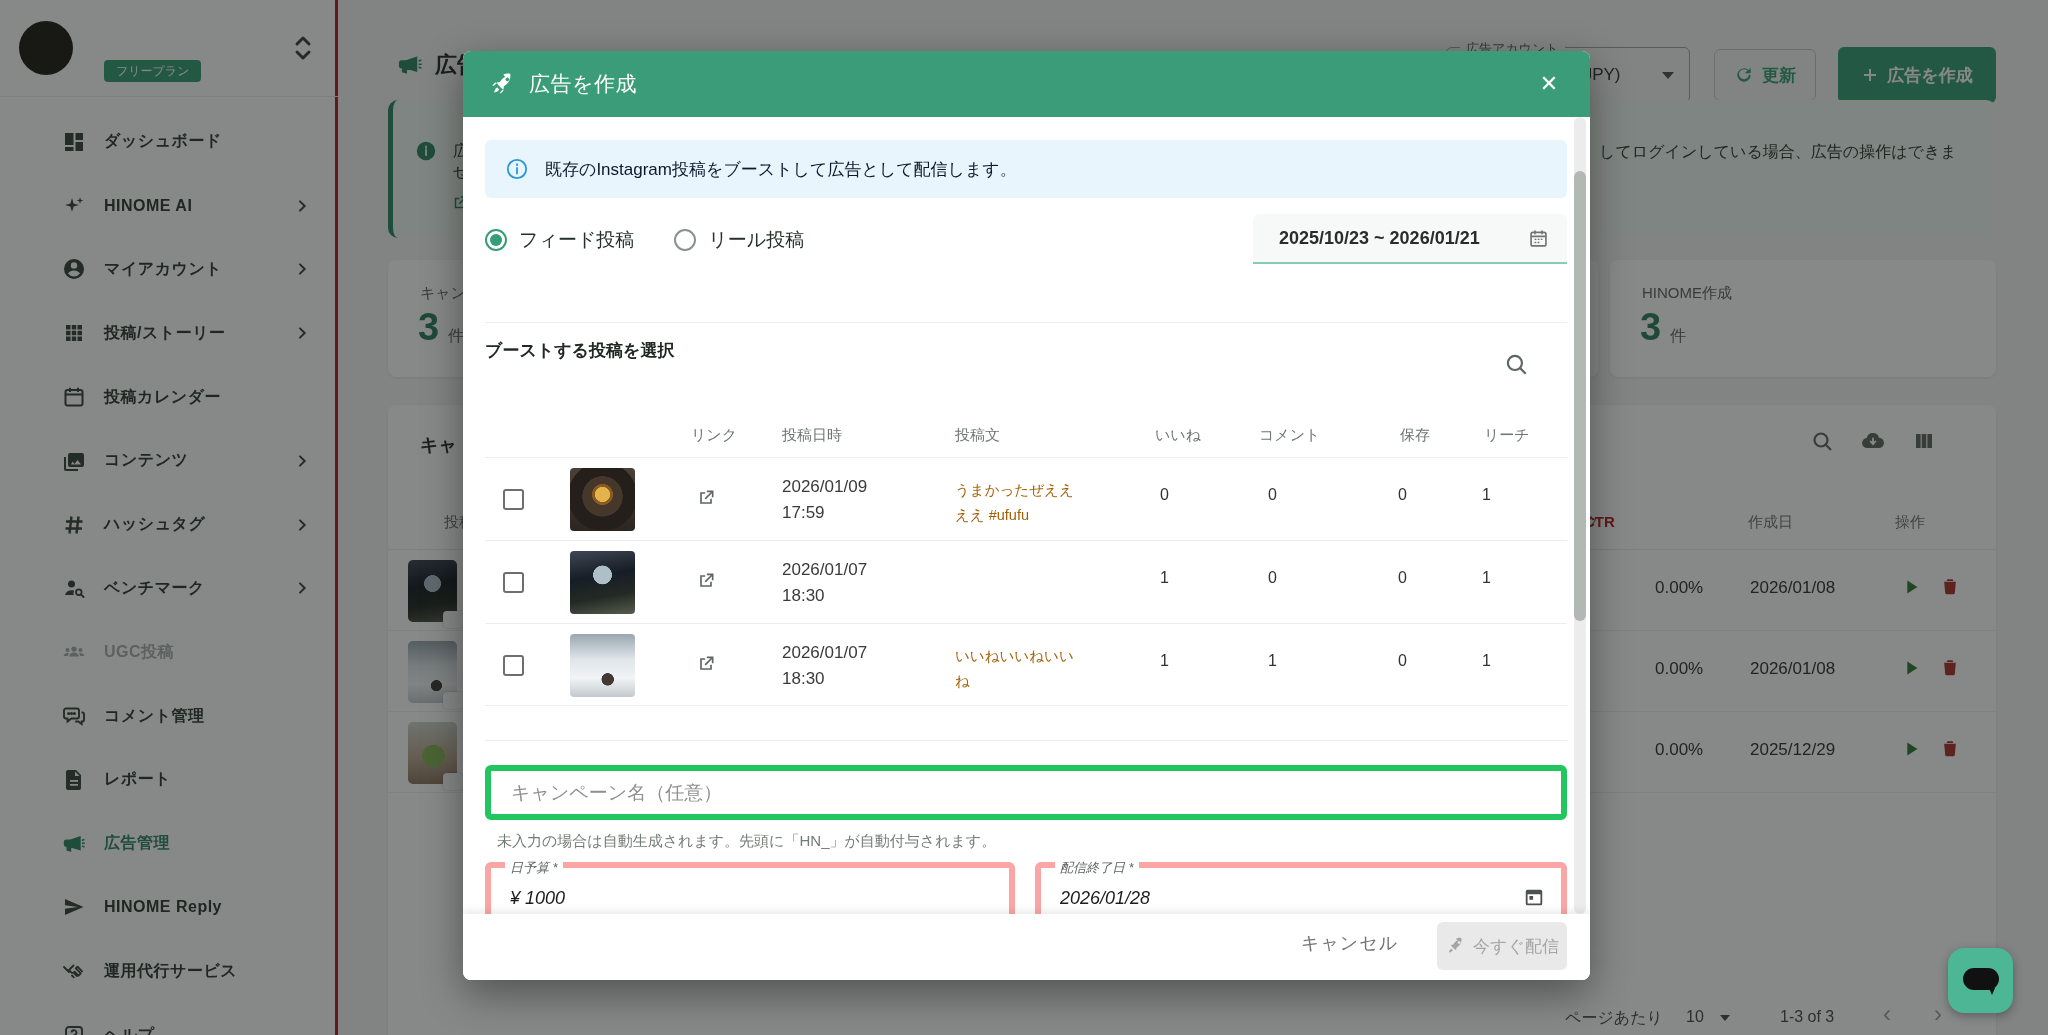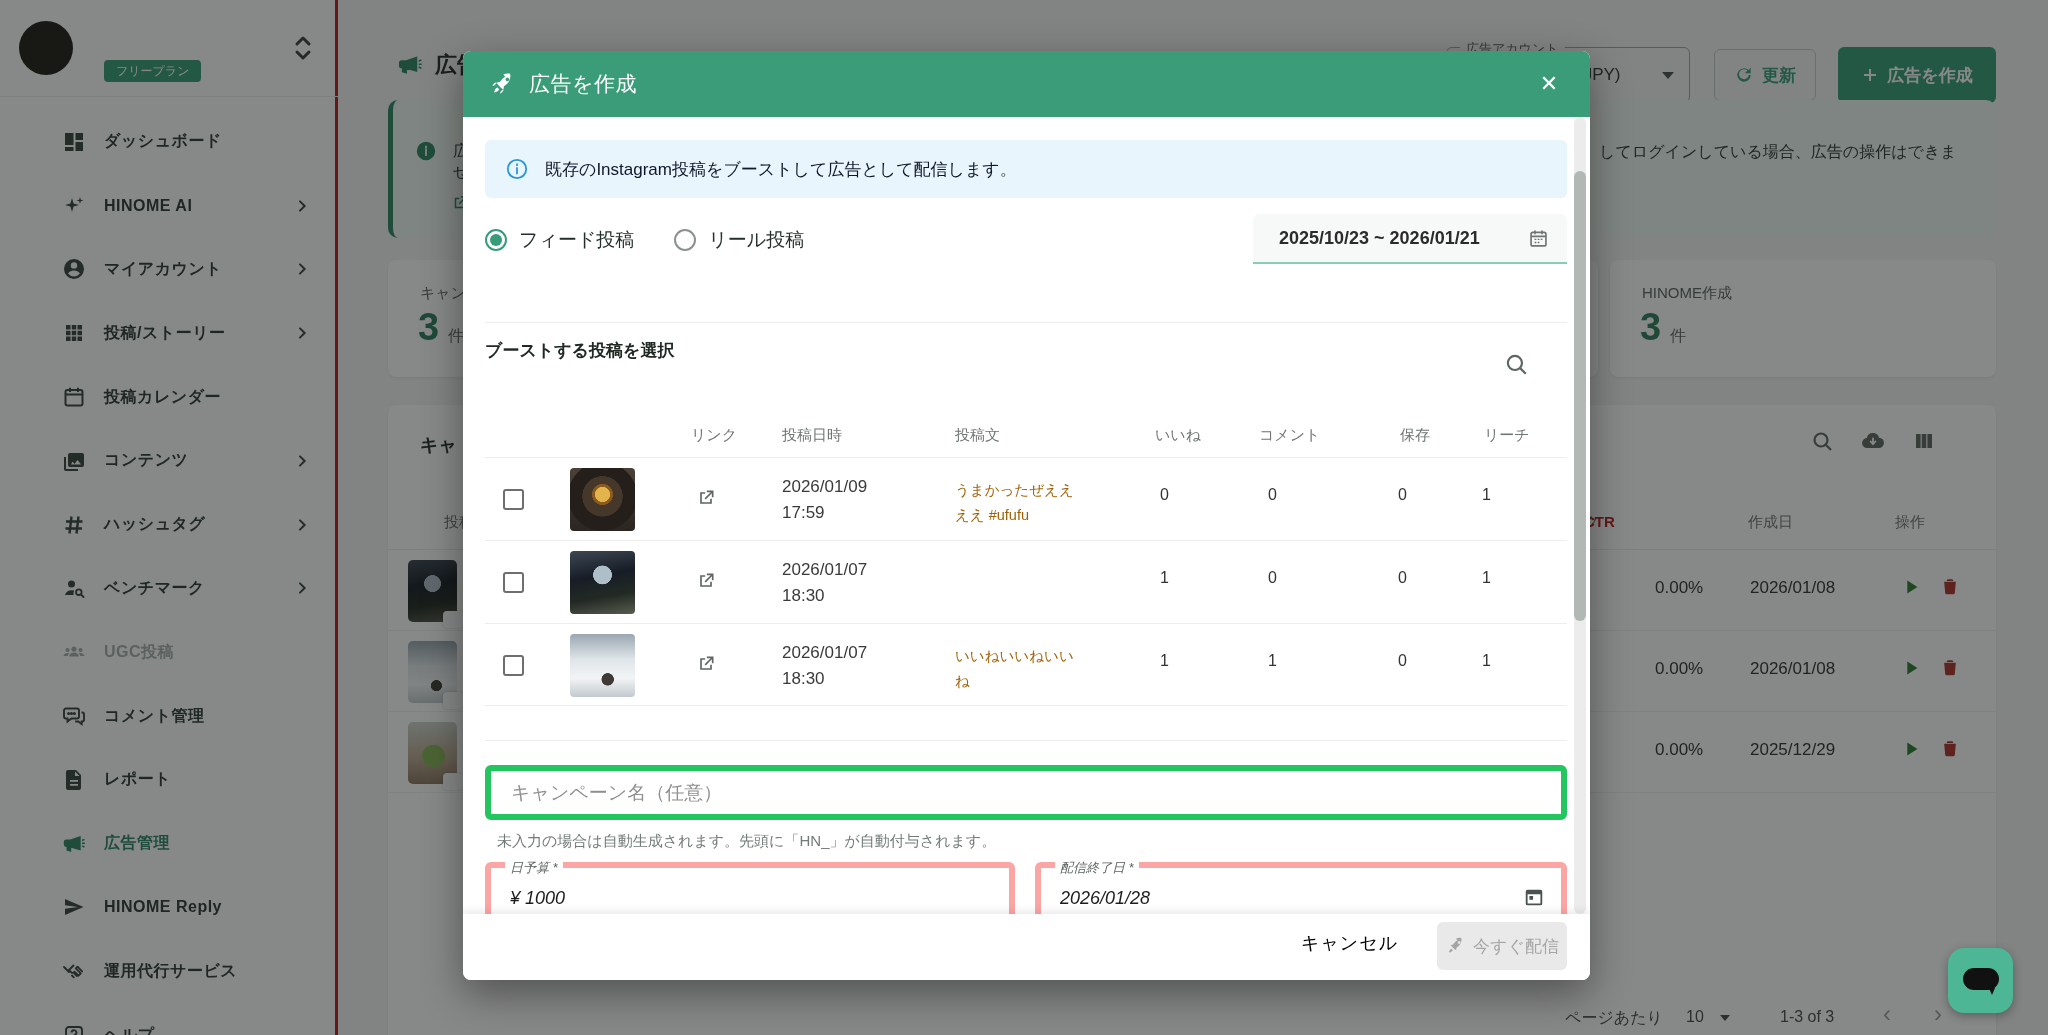--- a/index.html
+++ b/index.html
@@ -112,21 +112,21 @@
   .m-helper{position:absolute;left:34px;top:781px;font-size:15px;color:#737b76;}
 
   .ofield{position:absolute;top:811px;height:64px;border:6px solid #fca5a5;border-radius:6px;background:#fff;font-style:italic;}
   .ofield .flb{position:absolute;left:14px;top:-9px;background:#fff;padding:0 5px;font-size:13px;color:#5c635f;}
   .ofield .fval{position:absolute;left:19px;top:20px;font-size:18px;color:#1d1d1d;}
   .ofield .cic2{position:absolute;right:16px;top:18px;color:#4c534f;}
   .f-budget{left:22px;width:530px;}
   .f-end{left:572px;width:532px;}
 
   .m-footer{position:absolute;left:0;top:863px;width:100%;height:66px;background:#fff;box-shadow:0 -3px 8px rgba(0,0,0,.09);}
-  .btn-cancel{position:absolute;left:832px;top:16px;background:none;border:none;font-size:18px;color:#000000;letter-spacing:1px;}
+  .btn-cancel{position:absolute;left:832px;top:16px;background:none;border:none;font-size:18px;color:#737373;letter-spacing:1px;}
   .btn-submit{position:absolute;left:974px;top:8px;width:130px;height:48px;background:#e9e9e9;border:none;border-radius:6px;color:#a5a5a5;font-size:17px;display:flex;align-items:center;justify-content:center;gap:8px;}
 
   .chat-btn{position:absolute;left:1948px;top:948px;width:65px;height:65px;background:#4db695;border-radius:16px;display:flex;align-items:center;justify-content:center;box-shadow:0 3px 10px rgba(0,0,0,.3);}
 </style>
 </head>
 <body>
 
 <div class="stage">
 
   <div class="page">

